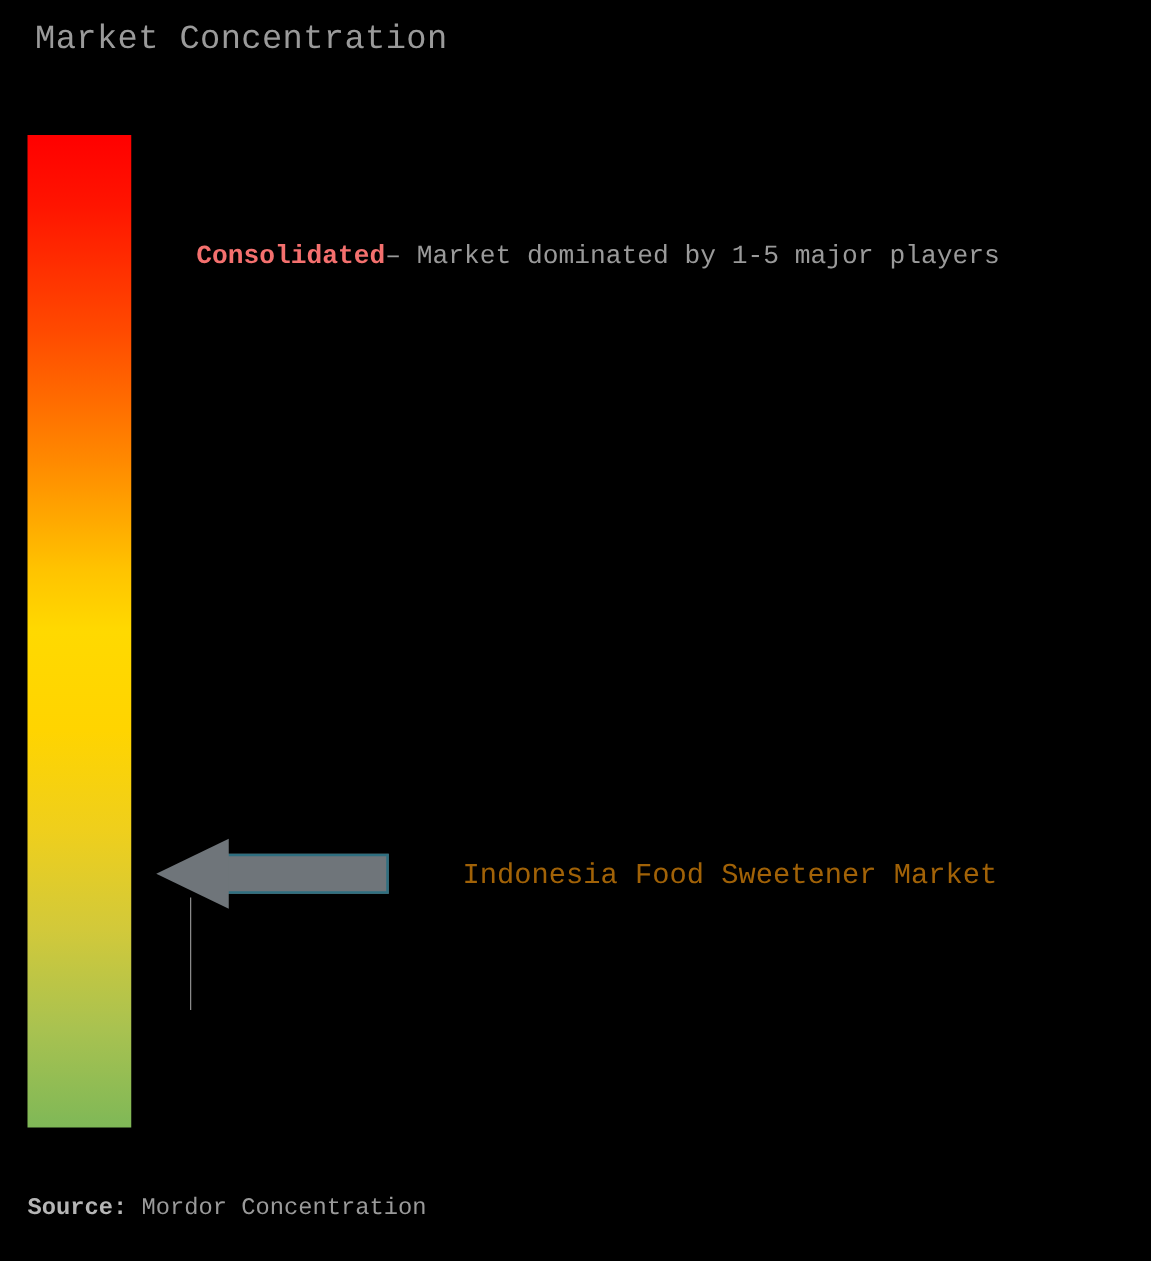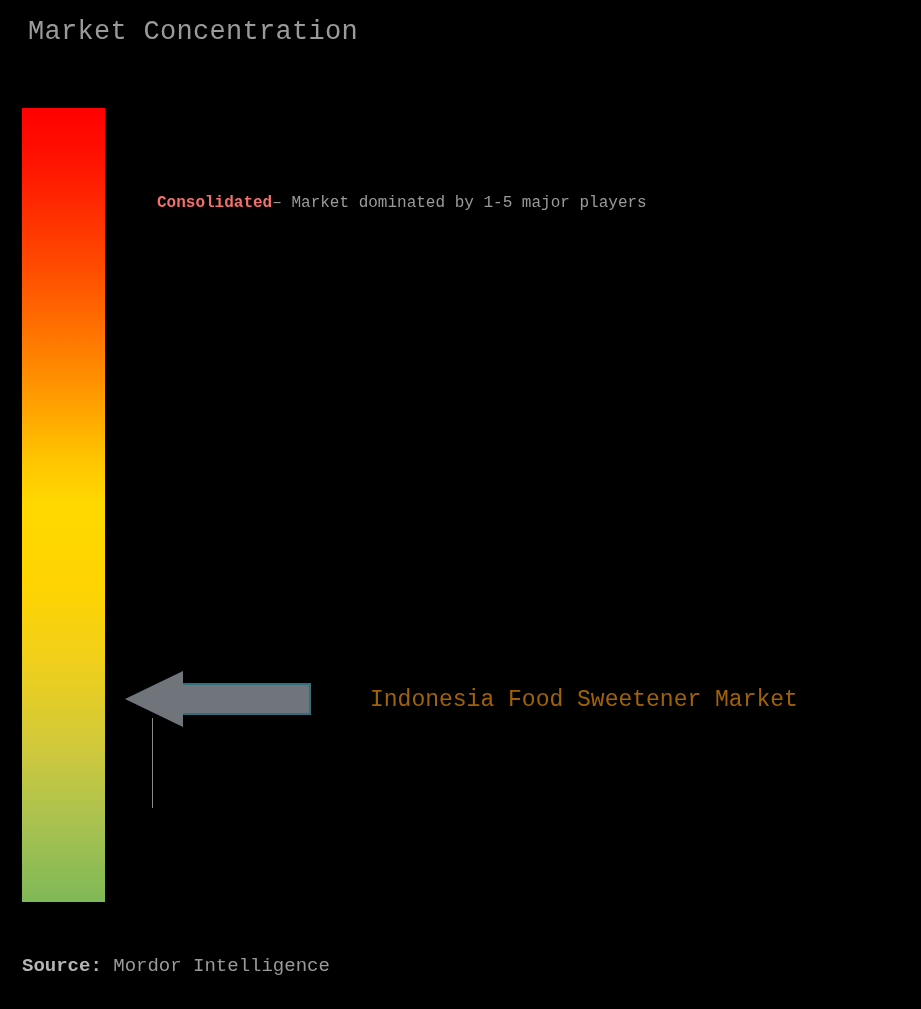--- a/index.html
+++ b/index.html
@@ -110,21 +110,21 @@
     top: 687px;
     font-size: 23px;
     color: #a16207;
     white-space: nowrap;
   }
 
   .consolidated-row {
     position: absolute;
     left: 157px;
     top: 194px;
-    font-size: 16px;
+    font-size: 21px;
     white-space: nowrap;
   }
   .consolidated-key {
     color: #f4706e;
     font-weight: bold;
   }
   .consolidated-desc {
     color: #9a9a9a;
   }
 
@@ -174,16 +174,16 @@
   </div>
 
   <div class="market-label">Indonesia Food Sweetener Market</div>
 
   <div class="consolidated-row">
     <span class="consolidated-key">Consolidated</span><span class="consolidated-desc">– Market dominated by 1-5 major players</span>
   </div>
 
 
   <div class="source">
-    <span class="source-label">Source:</span><span> Mordor Intelligence</span>
+    <span class="source-label">Source:</span><span> Mordor Concentration</span>
   </div>
 
 </div>
 
 </body></html>

